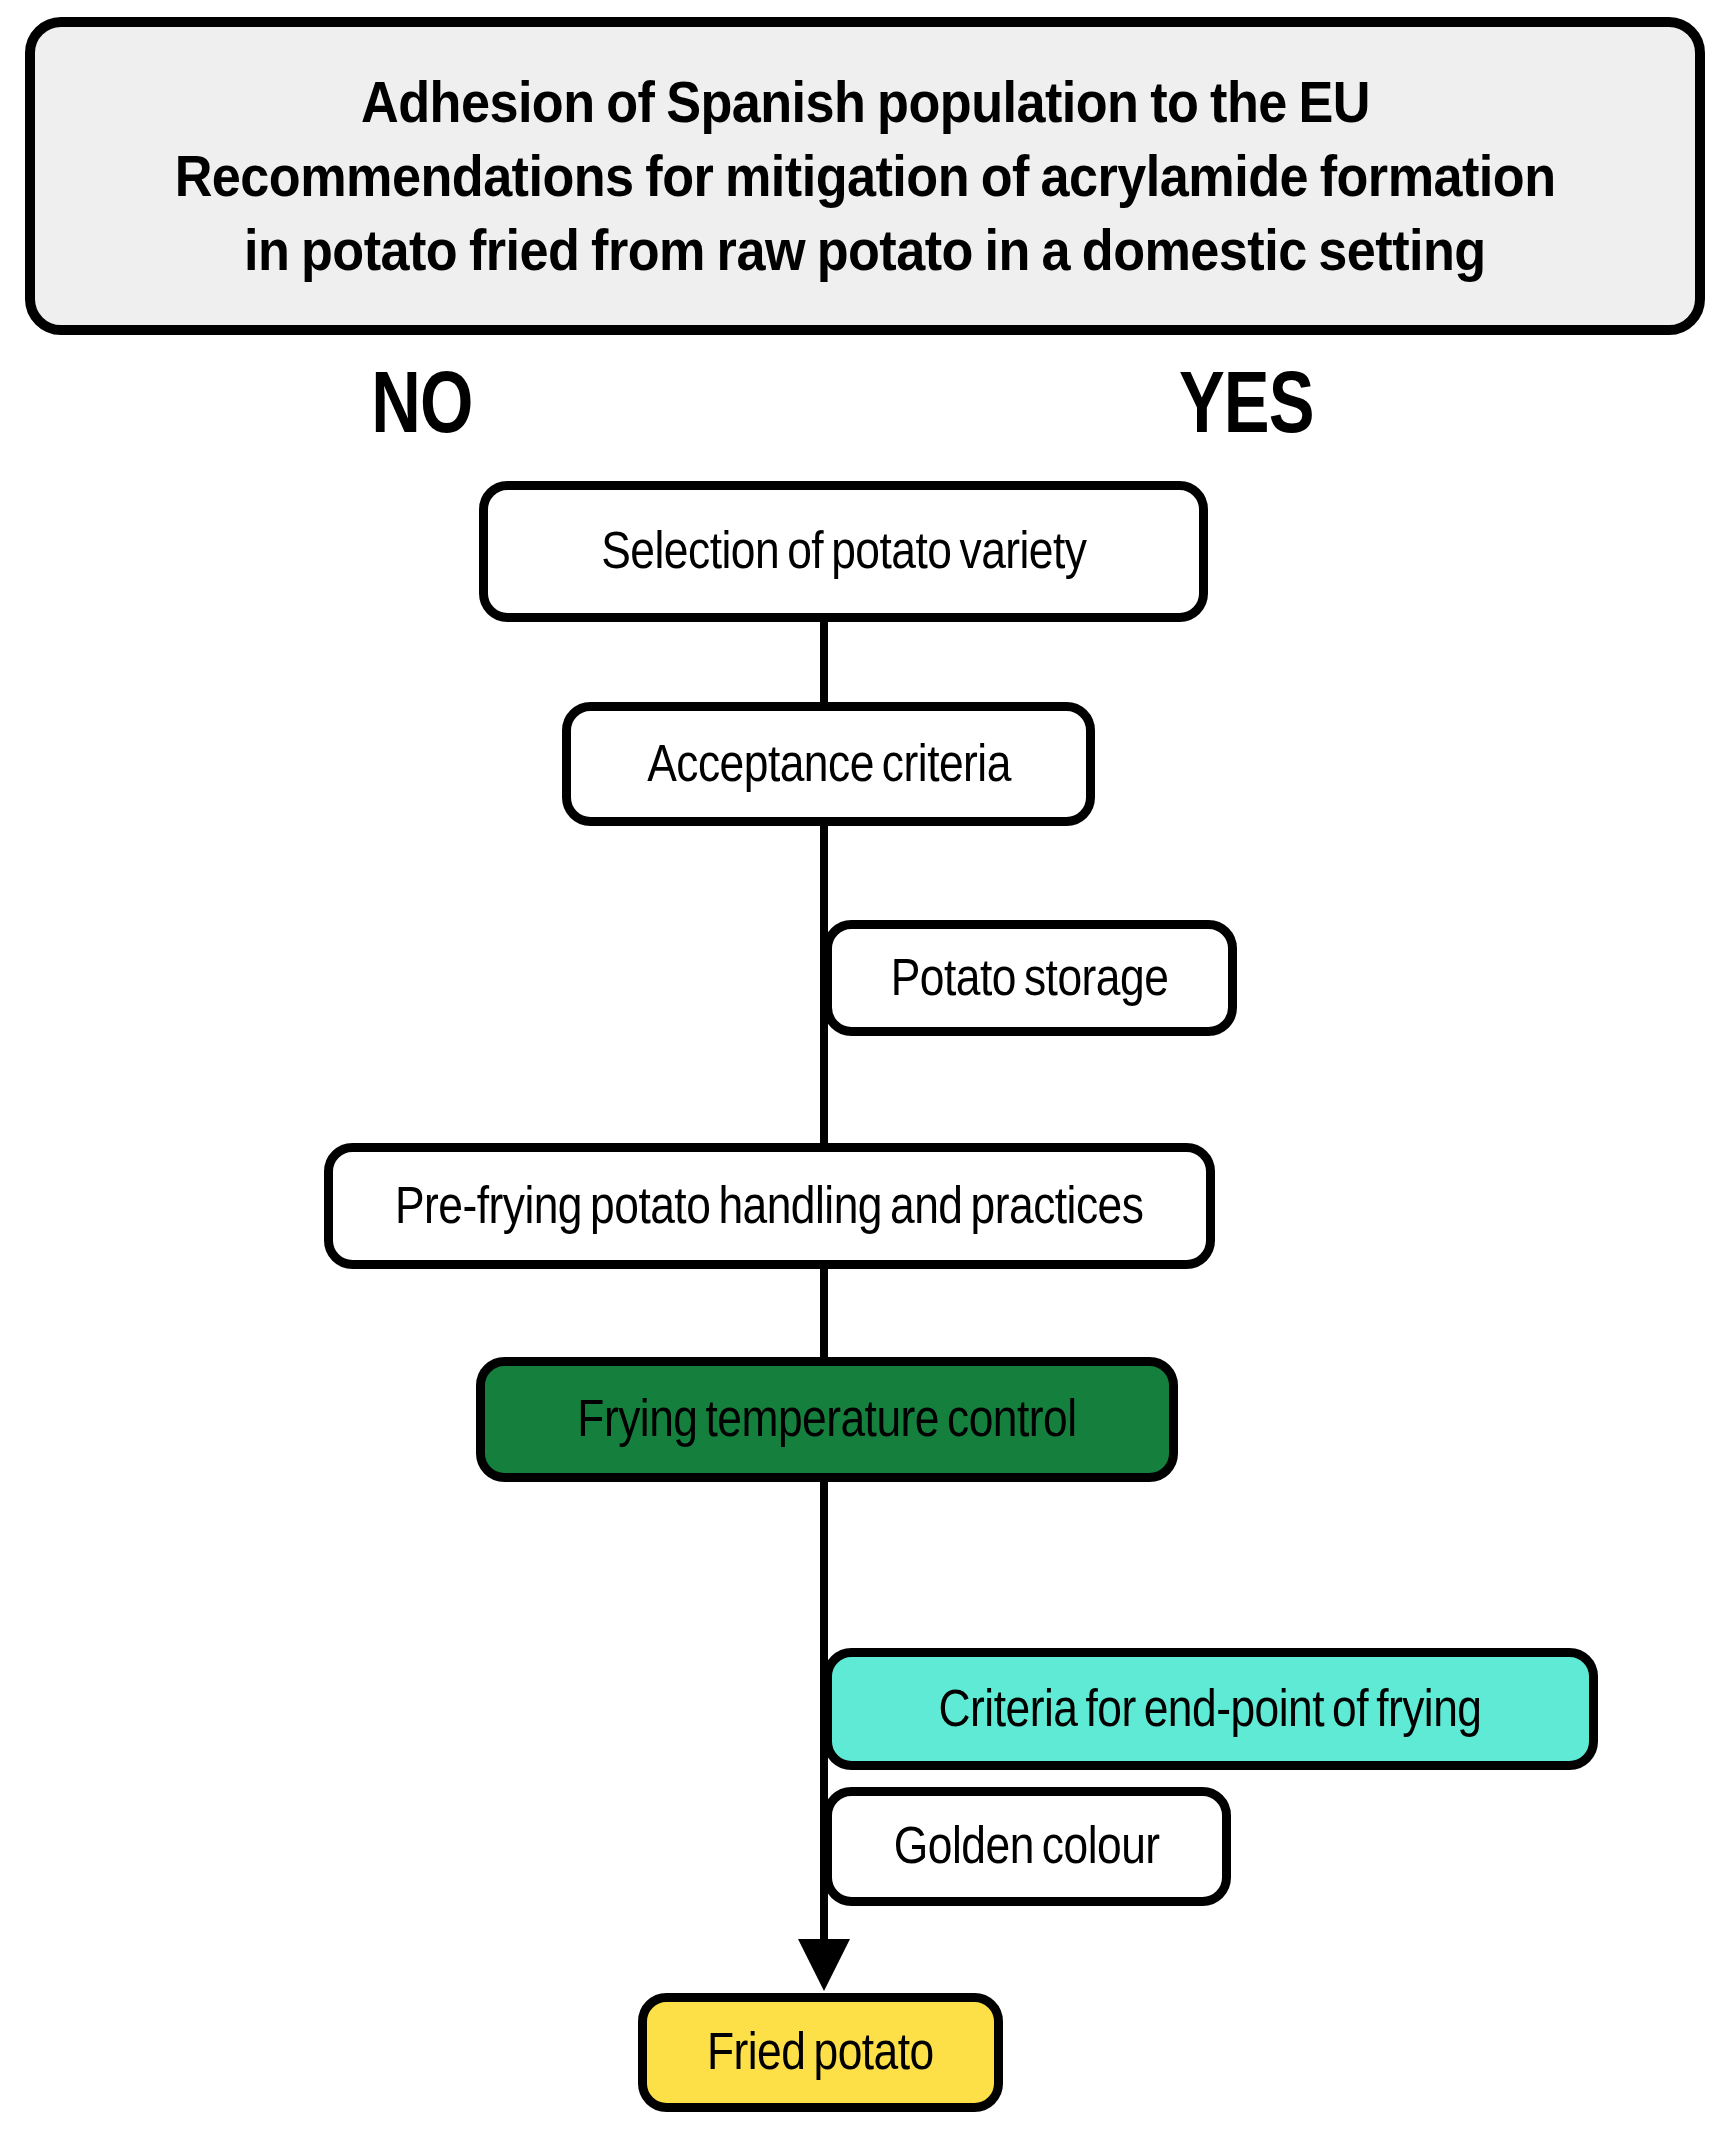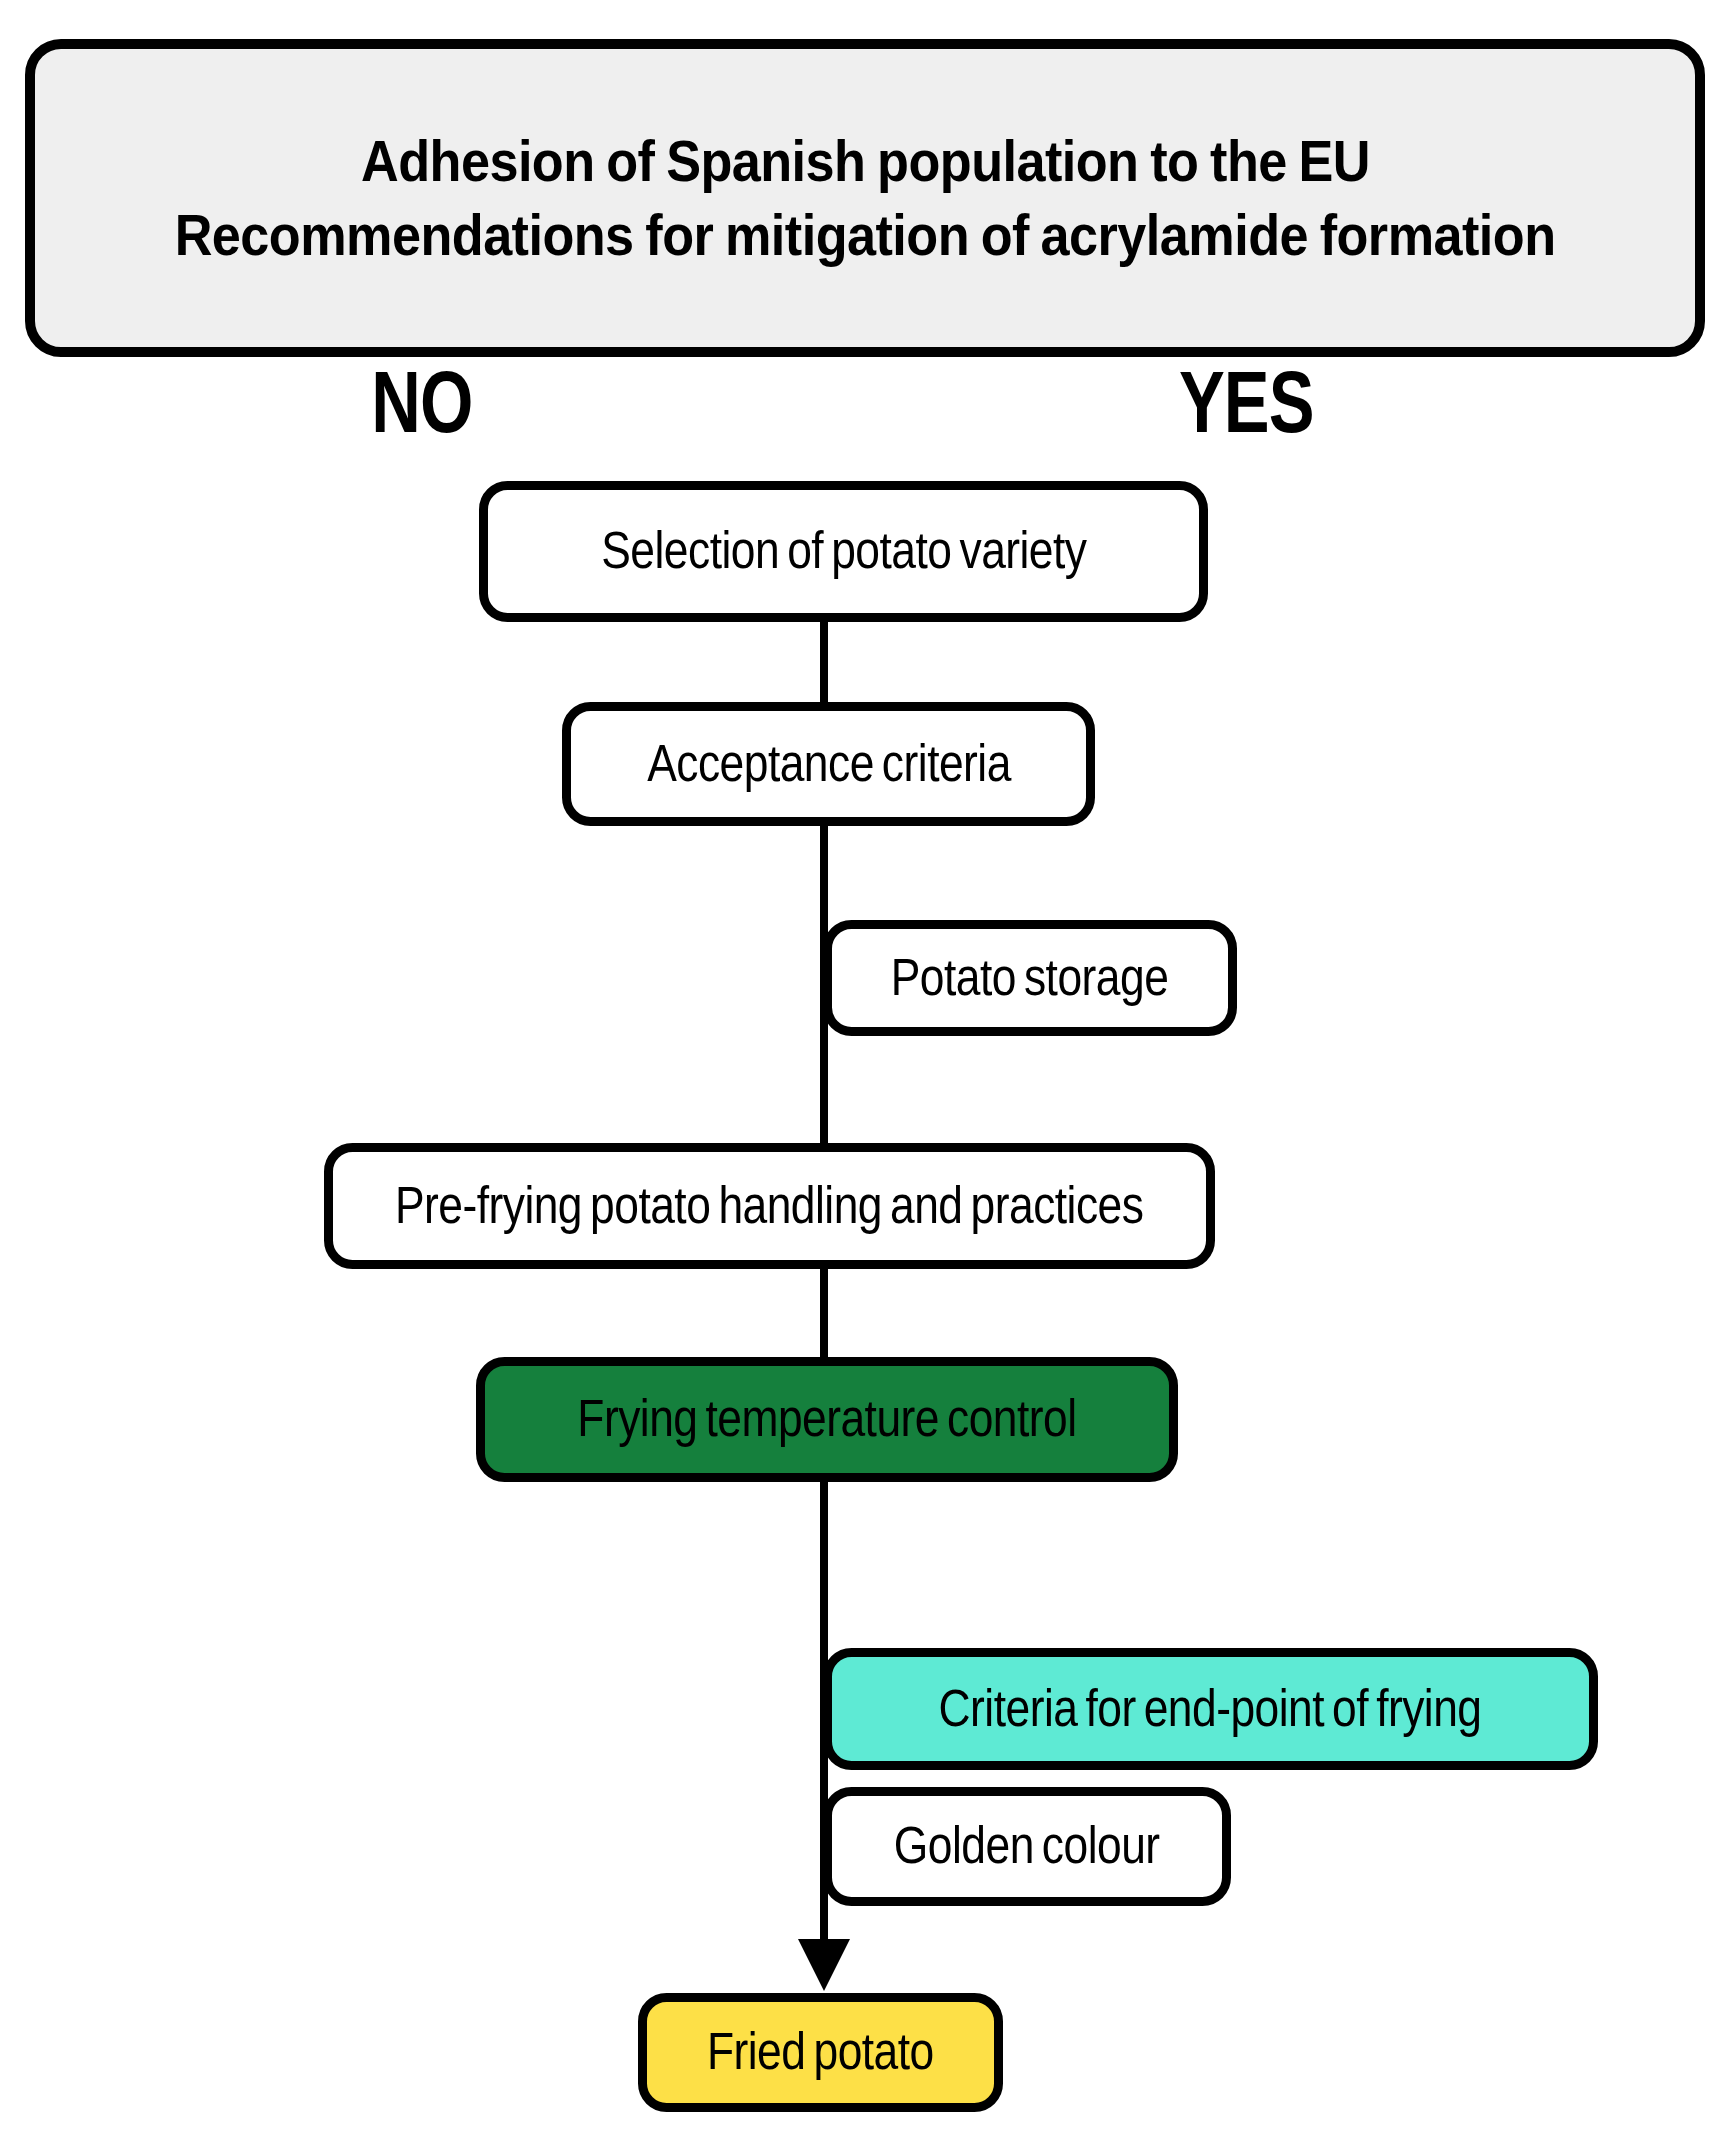--- a/index.html
+++ b/index.html
@@ -7,21 +7,21 @@
     width:1731px;height:2129px;position:relative;overflow:hidden;
     font-family:"Liberation Sans",sans-serif;color:#000;
   }
   #diagram{position:absolute;inset:0;}
 
   
   .title-box{
     position:absolute;left:25px;top:17.3px;width:1680px;height:318px;
     box-sizing:border-box;border:10.5px solid #000;border-radius:36px;
     background:#efefef;display:flex;flex-direction:column;
-    align-items:center;justify-content:center;z-index:2;margin-top:22px;
+    align-items:center;justify-content:center;z-index:2;
   }
   .title-line{
     font-size:58px;font-weight:bold;line-height:74px;white-space:nowrap;
     text-align:center;
   }
   .title-line > span{display:inline-block;transform:scaleX(0.90);transform-origin:center;letter-spacing:-0.6px;word-spacing:-2.5px;}
 
   
   .axis-label{
     position:absolute;top:358px;width:260px;text-align:center;
@@ -55,20 +55,21 @@
   }
 </style>
 </head>
 <body>
 
 <div id="diagram">
 
   <div class="title-box">
     <div class="title-line"><span>Adhesion of Spanish population to the EU</span></div>
     <div class="title-line"><span>Recommendations for mitigation of acrylamide formation</span></div>
+    <div class="title-line"><span>in potato fried from raw potato in a domestic setting</span></div>
   </div>
 
   <div class="axis-label" id="label-no"><span>NO</span></div>
   <div class="axis-label" id="label-yes"><span>YES</span></div>
 
   <div id="vline" style="left: 820px; top: 619px; width: 8px; height: 1324px; background: rgb(0, 0, 0);"></div>
   <div id="arrowhead" style="left: 798px; top: 1939px; border-left-width: 26px; border-right-width: 26px; border-top-width: 52px; border-top-color: rgb(0, 0, 0);"></div>
 
   <div id="nodes">
       <div class="node" style="left: 479px; top: 481px; width: 729px; height: 141px; border-color: rgb(0, 0, 0); background: rgb(255, 255, 255);">

